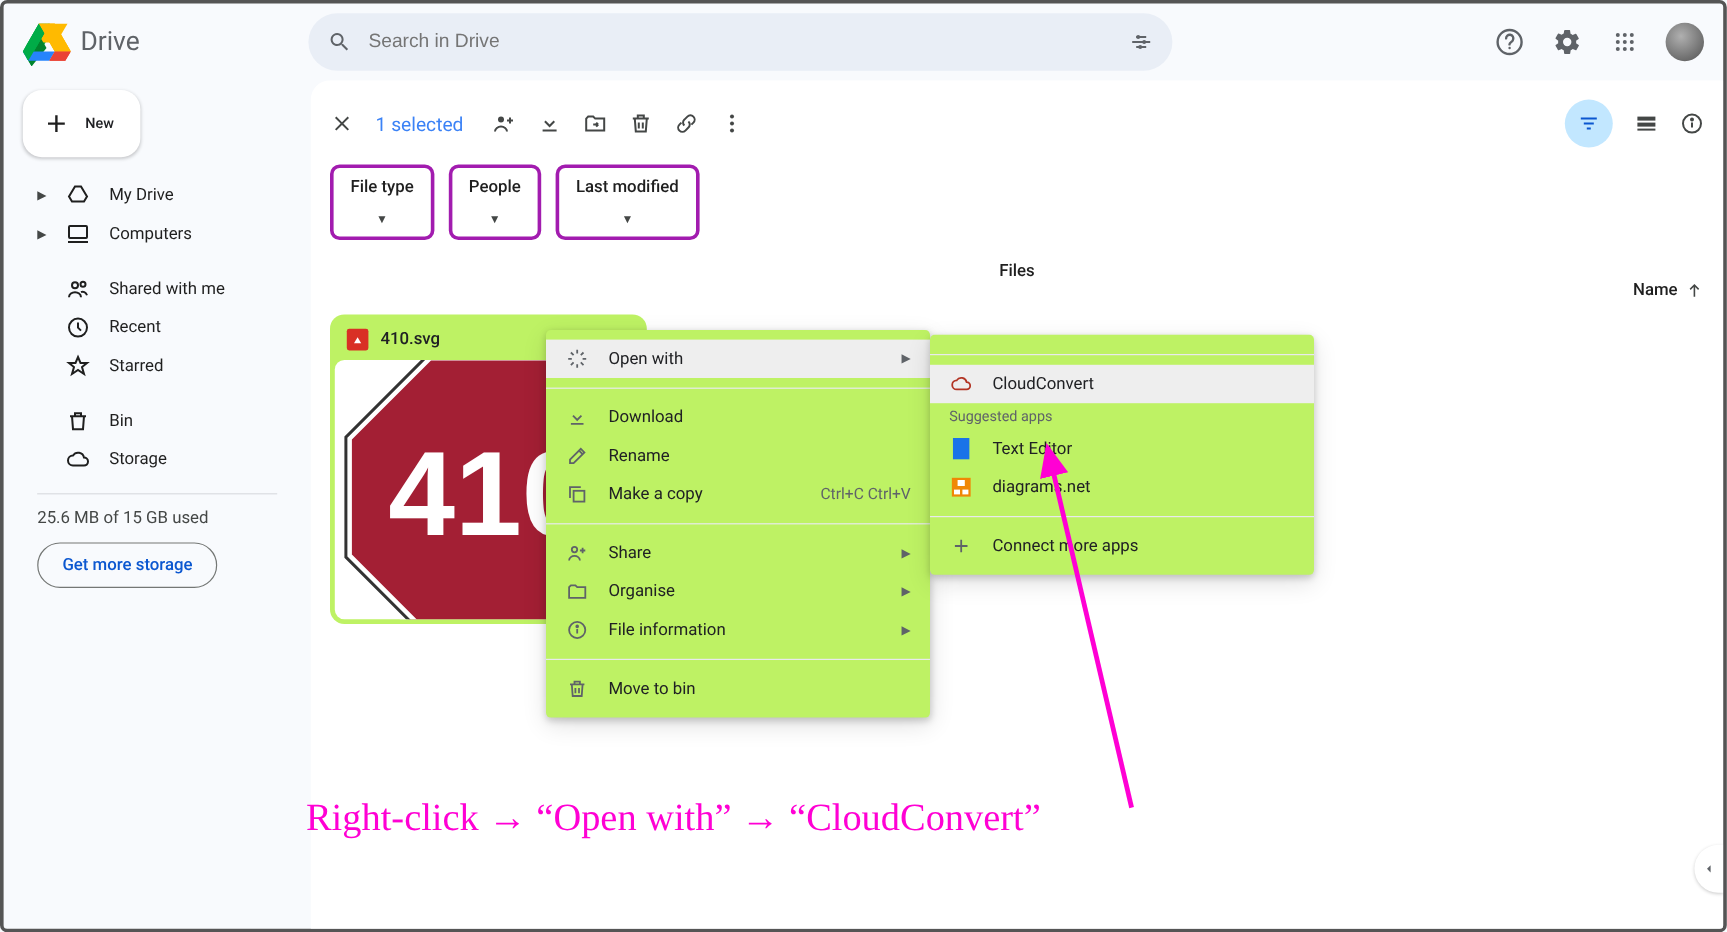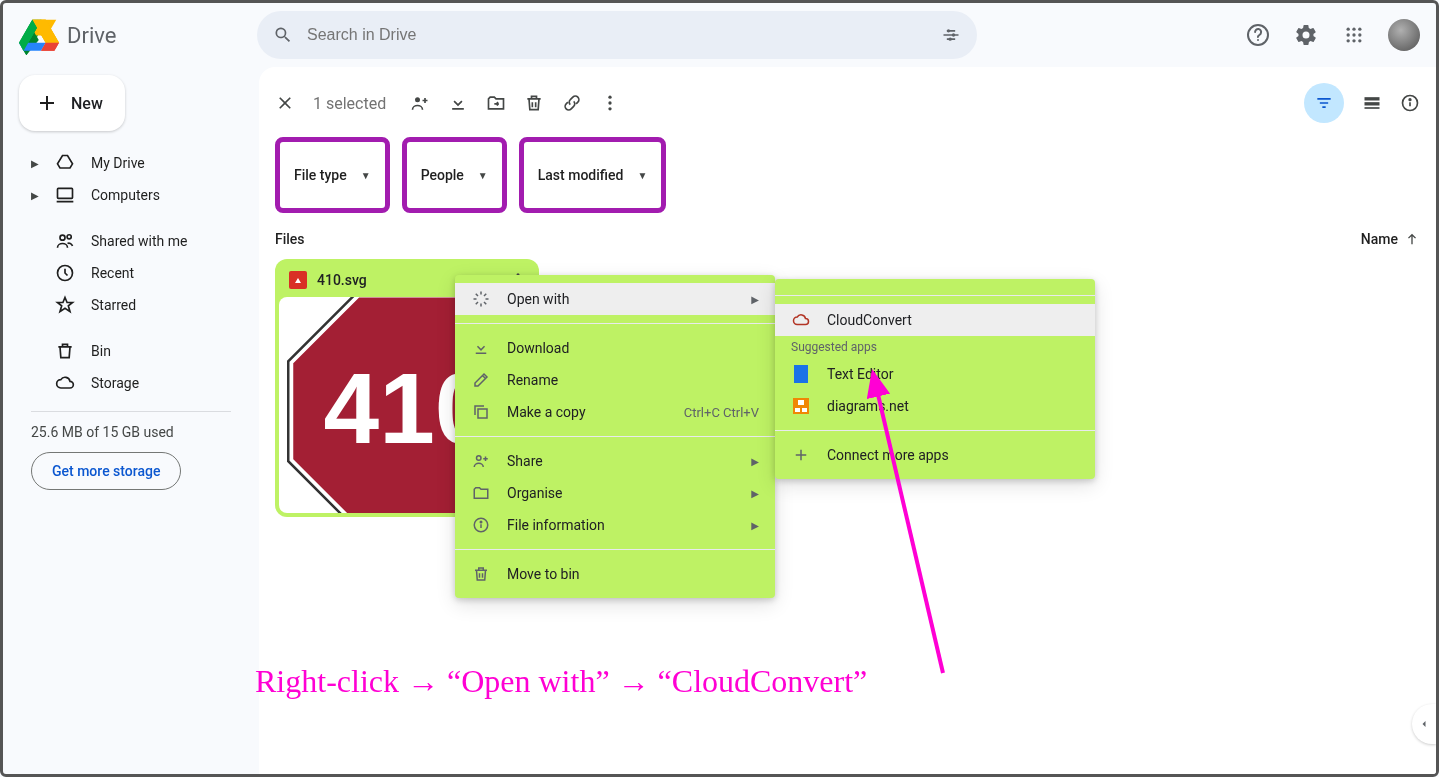--- a/index.html
+++ b/index.html
@@ -65,21 +65,21 @@
     padding: 8px 16px;
   }
   .new-btn {
     display: inline-flex;
     align-items: center;
     gap: 12px;
     padding: 16px 22px 16px 16px;
     background: #fff;
     border-radius: 16px;
     box-shadow: 0 1px 3px rgba(0,0,0,.2);
-    font-size: 16px;
+    font-size: 12px;
     font-weight: 500;
     cursor: pointer;
     margin-bottom: 16px;
   }
   .nav-item {
     display: flex;
     align-items: center;
     gap: 16px;
     height: 32px;
     padding: 0 12px;
@@ -110,42 +110,43 @@
     border-top-left-radius: 16px;
     padding: 12px 16px;
   }
   .selection-bar {
     display: flex;
     align-items: center;
     gap: 18px;
     height: 48px;
   }
   .sel-close { font-size: 20px; color: #444746; cursor: pointer; }
-  .sel-count { font-size: 16px; color: #737373; margin-right: 6px;}
+  .sel-count { font-size: 16px; color: #3b82f6; margin-right: 6px;}
   .sel-spacer { flex: 1; }
   .view-pill {
     width: 40px; height: 40px; border-radius: 50%;
     display: flex; align-items: center; justify-content: center;
     background: #c2e7ff;
   }
   .filter-chips { display: flex; gap: 12px; margin: 10px 0 18px; }
   .chip {
     display: inline-flex;
     align-items: center;
     gap: 14px;
-    border: 5px solid #a21caf;
+    border: 3px solid #a21caf;
     border-radius: 8px;
-    padding: 25px 14px;
+    padding: 8px 14px;
     font-size: 14px;
     font-weight: 500;
     color: #1f1f1f;
     cursor: pointer;
+    flex-direction: column;
   }
   .chip .caret { font-size: 10px; color: #444746; }
-  .files-header { display: flex; align-items: center; font-weight: 500; color: #1f1f1f; margin-bottom: 12px; }
+  .files-header { display: flex; align-items: center; font-weight: 500; color: #1f1f1f; margin-bottom: 12px; flex-direction: column; }
   .files-header .right { margin-left: auto; display: flex; align-items: center; gap: 6px; }
   
   .file-card {
     width: 264px;
     border-radius: 12px;
     background: #bef264;
     padding: 0;
     overflow: hidden;
   }
   .file-card-header {

